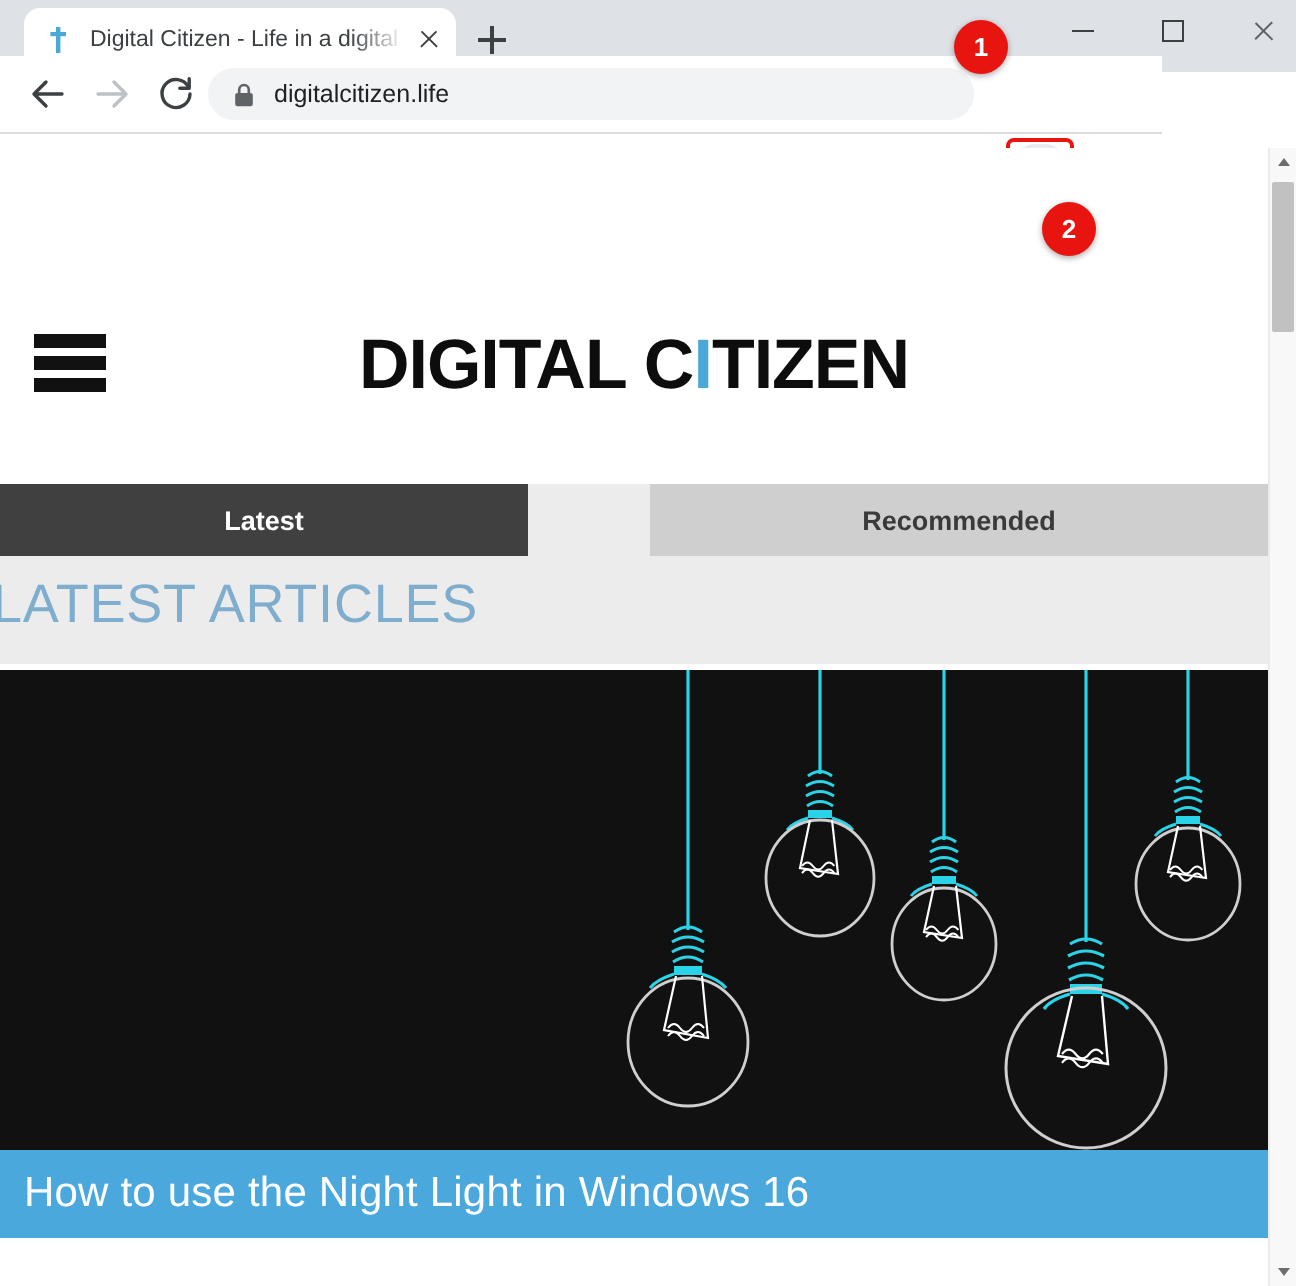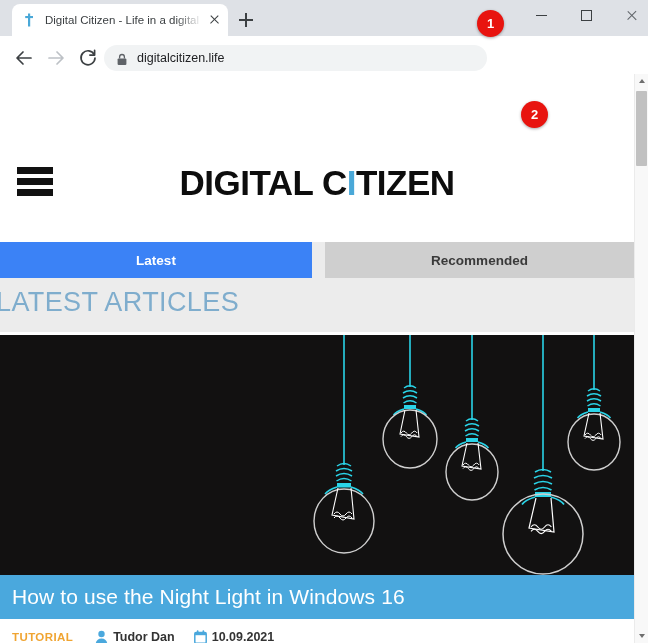--- a/index.html
+++ b/index.html
@@ -46,21 +46,21 @@
   .wbtn-min{left:521px;}
   .wbtn-max{left:566px;}
   .wbtn-close{left:611px;}
   .wbtn-min .g{position:absolute;left:15px;top:15px;width:11px;height:1.3px;background:#3c4043;}
   .wbtn-max .g{position:absolute;left:15px;top:10px;width:11px;height:11px;border:1.3px solid #3c4043;box-sizing:border-box;}
   .wbtn-close .g1,.wbtn-close .g2{position:absolute;left:15px;top:15.2px;width:11.5px;height:1.25px;background:#5f6368;}
   .wbtn-close .g1{transform:rotate(45deg);}
   .wbtn-close .g2{transform:rotate(-45deg);}
 
   .toolbar{
-    position:absolute;left:0;top:39px;width:581px;height:38px;background:#ffffff;
+    position:absolute;left:0;top:28px;width:581px;height:38px;background:#ffffff;
     border-bottom:1px solid #dadce0;
   }
   .navbtn{position:absolute;top:7px;width:24px;height:24px;}
   .nav-back{left:12px;}
   .nav-fwd{left:44px;}
   .nav-reload{left:76px;}
   .arrow-svg{display:block;}
   .omnibox{
     position:absolute;left:104px;top:6px;width:383px;height:26px;
     background:#f1f3f4;border-radius:13px;display:flex;align-items:center;padding-left:12px;
@@ -139,21 +139,21 @@
     font-size:35px;font-weight:bold;letter-spacing:-0.5px;color:#0d0d0d;
     font-family:"Liberation Sans",sans-serif;
   }
   .logo .hl{color:#4aa8d8;}
 
   .tabs-strip{position:absolute;left:0;top:168px;width:634px;height:36px;background:#ececec;}
   .ntab{
     position:absolute;top:0;height:36px;display:flex;align-items:center;justify-content:center;
     font-size:13.5px;font-weight:bold;box-sizing:border-box;
   }
-  .ntab-latest{left:0;width:312px;background:#3b82f6;color:#ffffff;}
+  .ntab-latest{left:0;width:264px;background:#404040;color:#ffffff;}
   .ntab-rec{left:325px;width:309px;background:#cfcfcf;color:#3a3a3a;text-align:center;}
 
   .section-title{
     position:absolute;left:-4px;top:213px;width:400px;
     font-size:27px;color:#7fadcd;letter-spacing:.4px;font-weight:normal;
   }
   .strip-bg{position:absolute;left:0;top:204px;width:634px;height:54px;background:#ececec;}
 
   .hero{position:absolute;left:0;top:261px;width:634px;height:240px;background:#121111;overflow:hidden;}
 
@@ -383,39 +383,20 @@
             <path d="M585 103.6 q2.7 -3.6 5.4 0 q2.7 3.6 5.4 0 q2.7 -3.6 5.4 0"></path>
           </g>
         </g>
       </svg>
     </div>
 
     <div class="art-title-bar">
       <span class="art-title">How to use the Night Light in Windows 16</span>
     </div>
 
-    <div class="meta">
-      <span class="cat">TUTORIAL</span>
-      <span class="person-icon">
-        <svg width="13" height="14" viewBox="0 0 13 14">
-          <circle cx="6.5" cy="4" r="3.2" fill="#4aa8dd"></circle>
-          <path d="M0.8 13.5 a5.7 5 0 0 1 11.4 0 z" fill="#4aa8dd"></path>
-        </svg>
-      </span>
-      <span class="author">Tudor Dan</span>
-      <span class="cal-icon">
-        <svg width="13" height="14" viewBox="0 0 13 14">
-          <rect x="0.8" y="2.6" width="11.4" height="10.6" rx="1.3" stroke="#4aa8dd" stroke-width="1.5" fill="none"></rect>
-          <rect x="0.8" y="2.6" width="11.4" height="2.6" fill="#4aa8dd"></rect>
-          <rect x="2.8" y="0.3" width="1.7" height="3.2" rx="0.7" fill="#4aa8dd"></rect>
-          <rect x="8.5" y="0.3" width="1.7" height="3.2" rx="0.7" fill="#4aa8dd"></rect>
-        </svg>
-      </span>
-      <span class="date">10.09.2021</span>
-    </div>
 
   </div>
 
   <div class="sb">
     <div class="sb-arrow sb-up">
         <i class="sb-tri"></i>
       </div>
     <div class="sb-thumb"></div>
     <div class="sb-arrow sb-down">
         <i class="sb-tri"></i>

